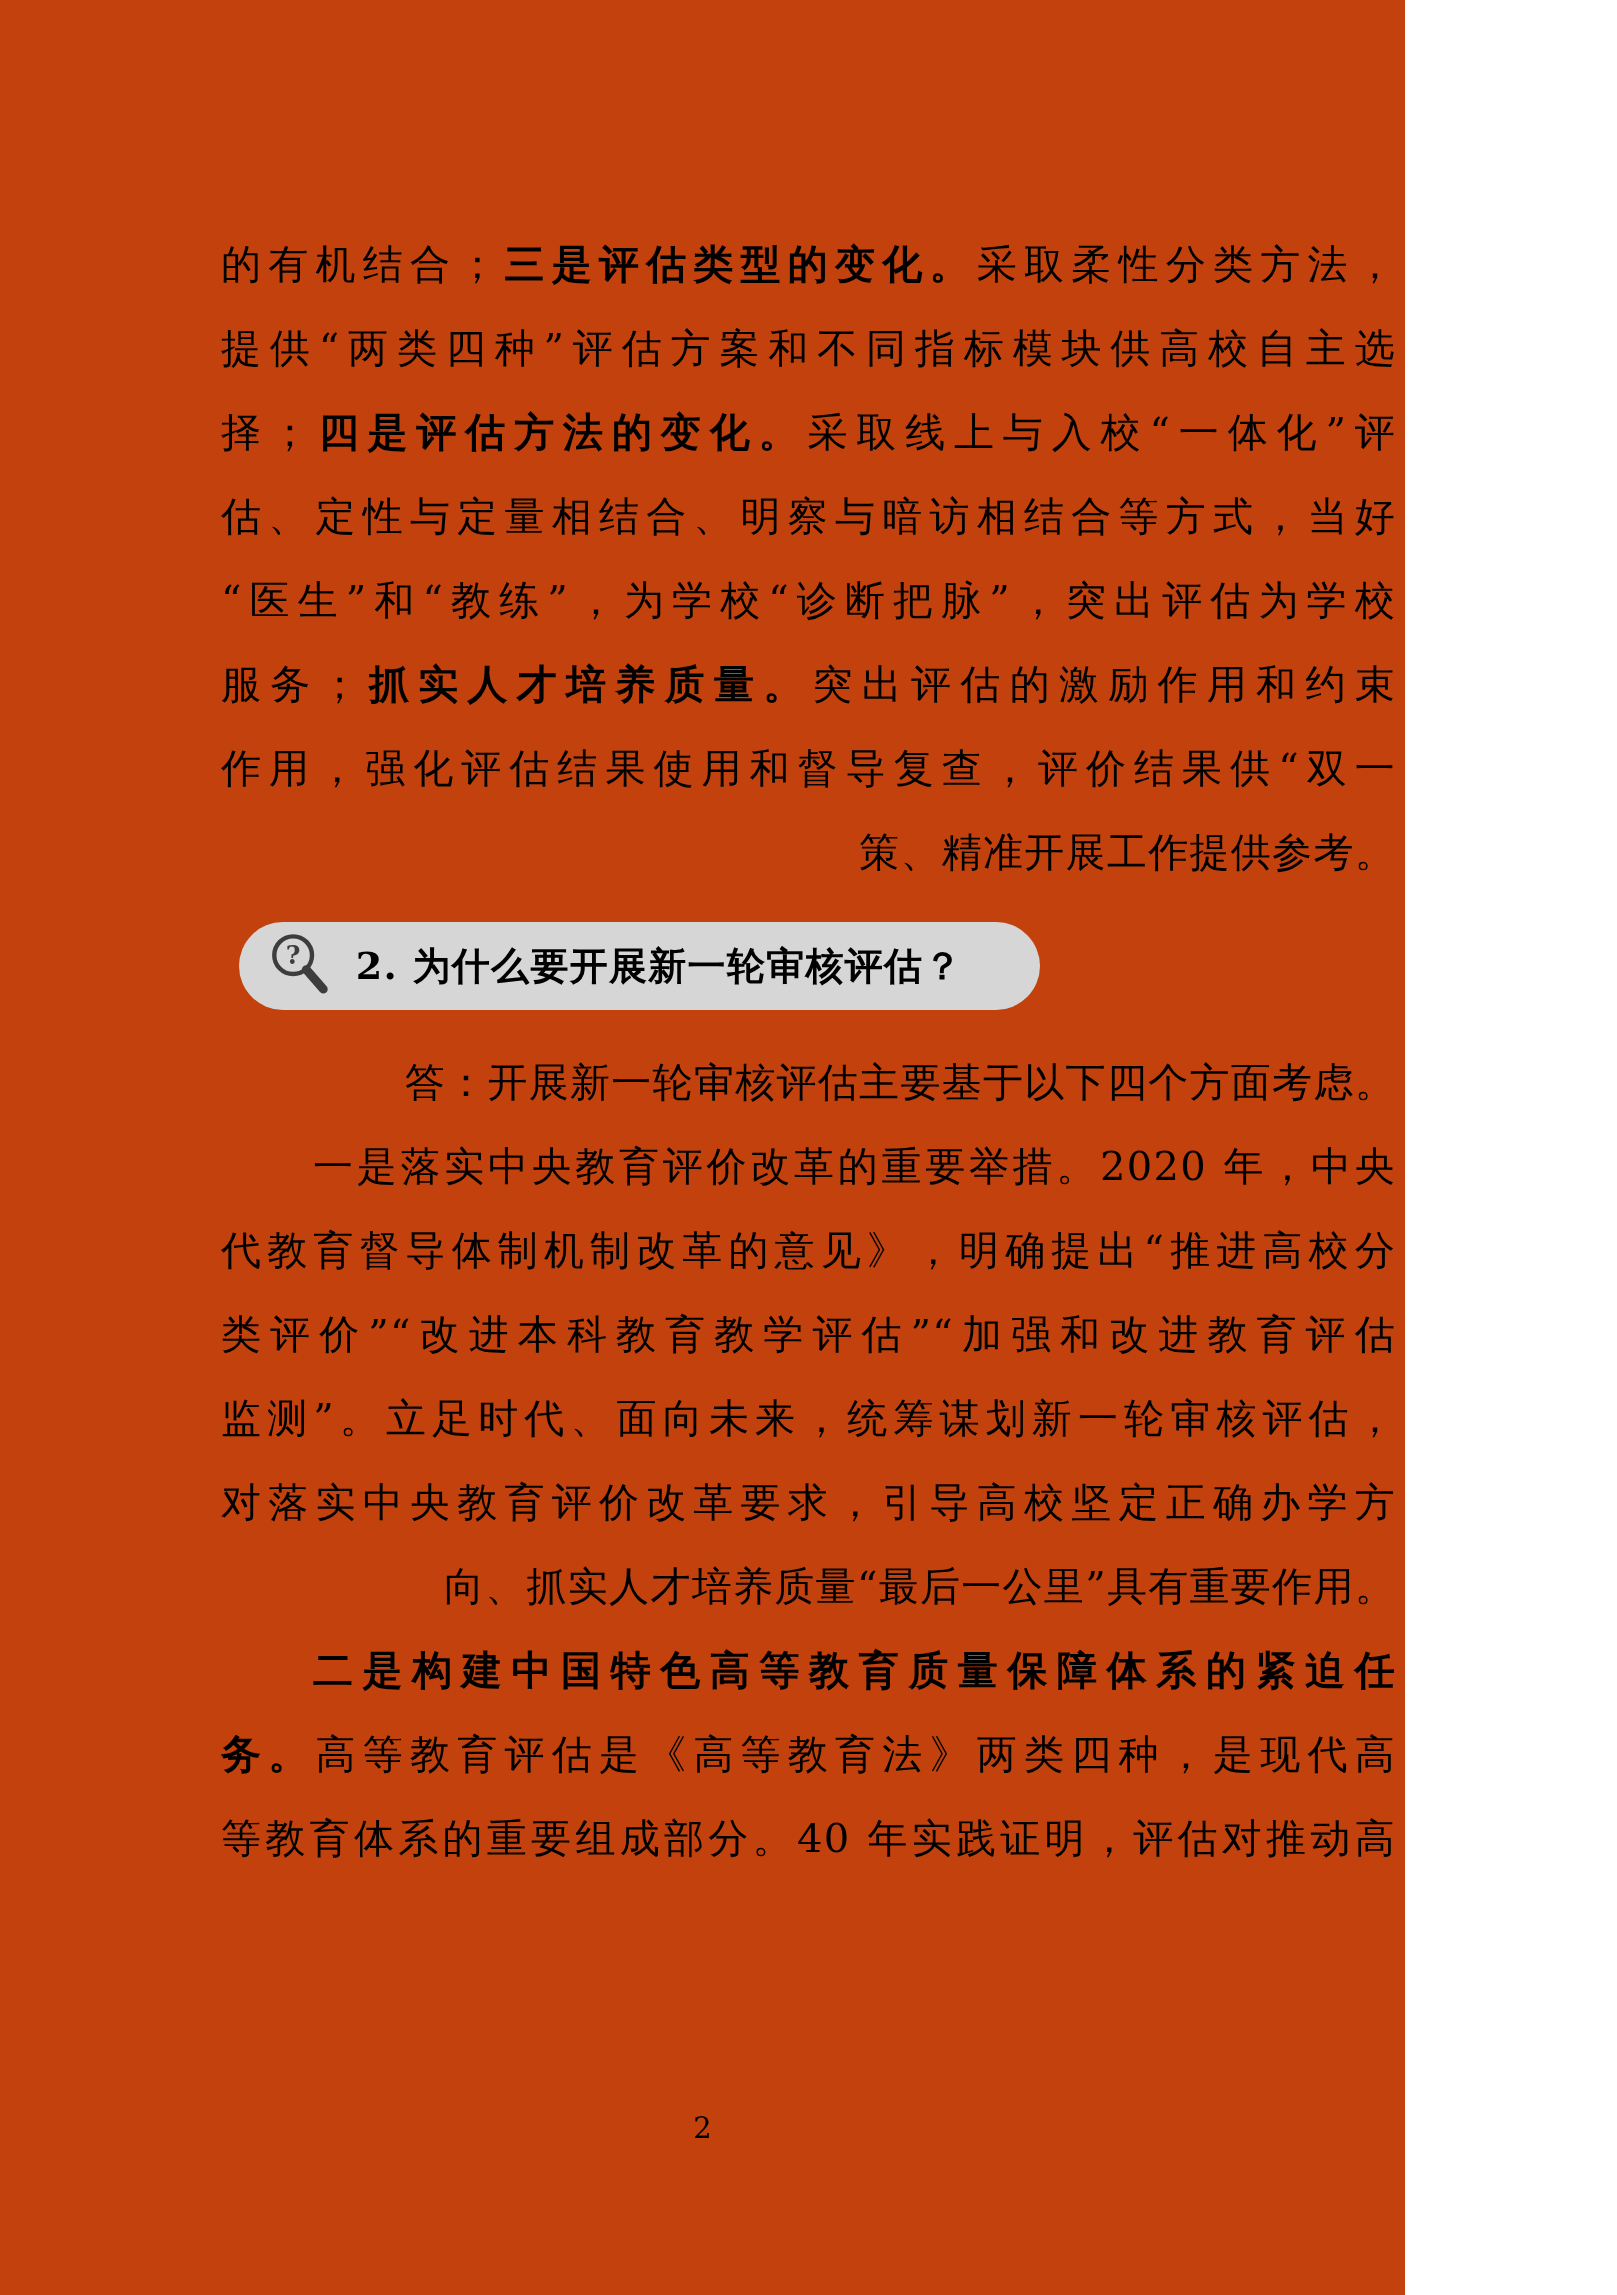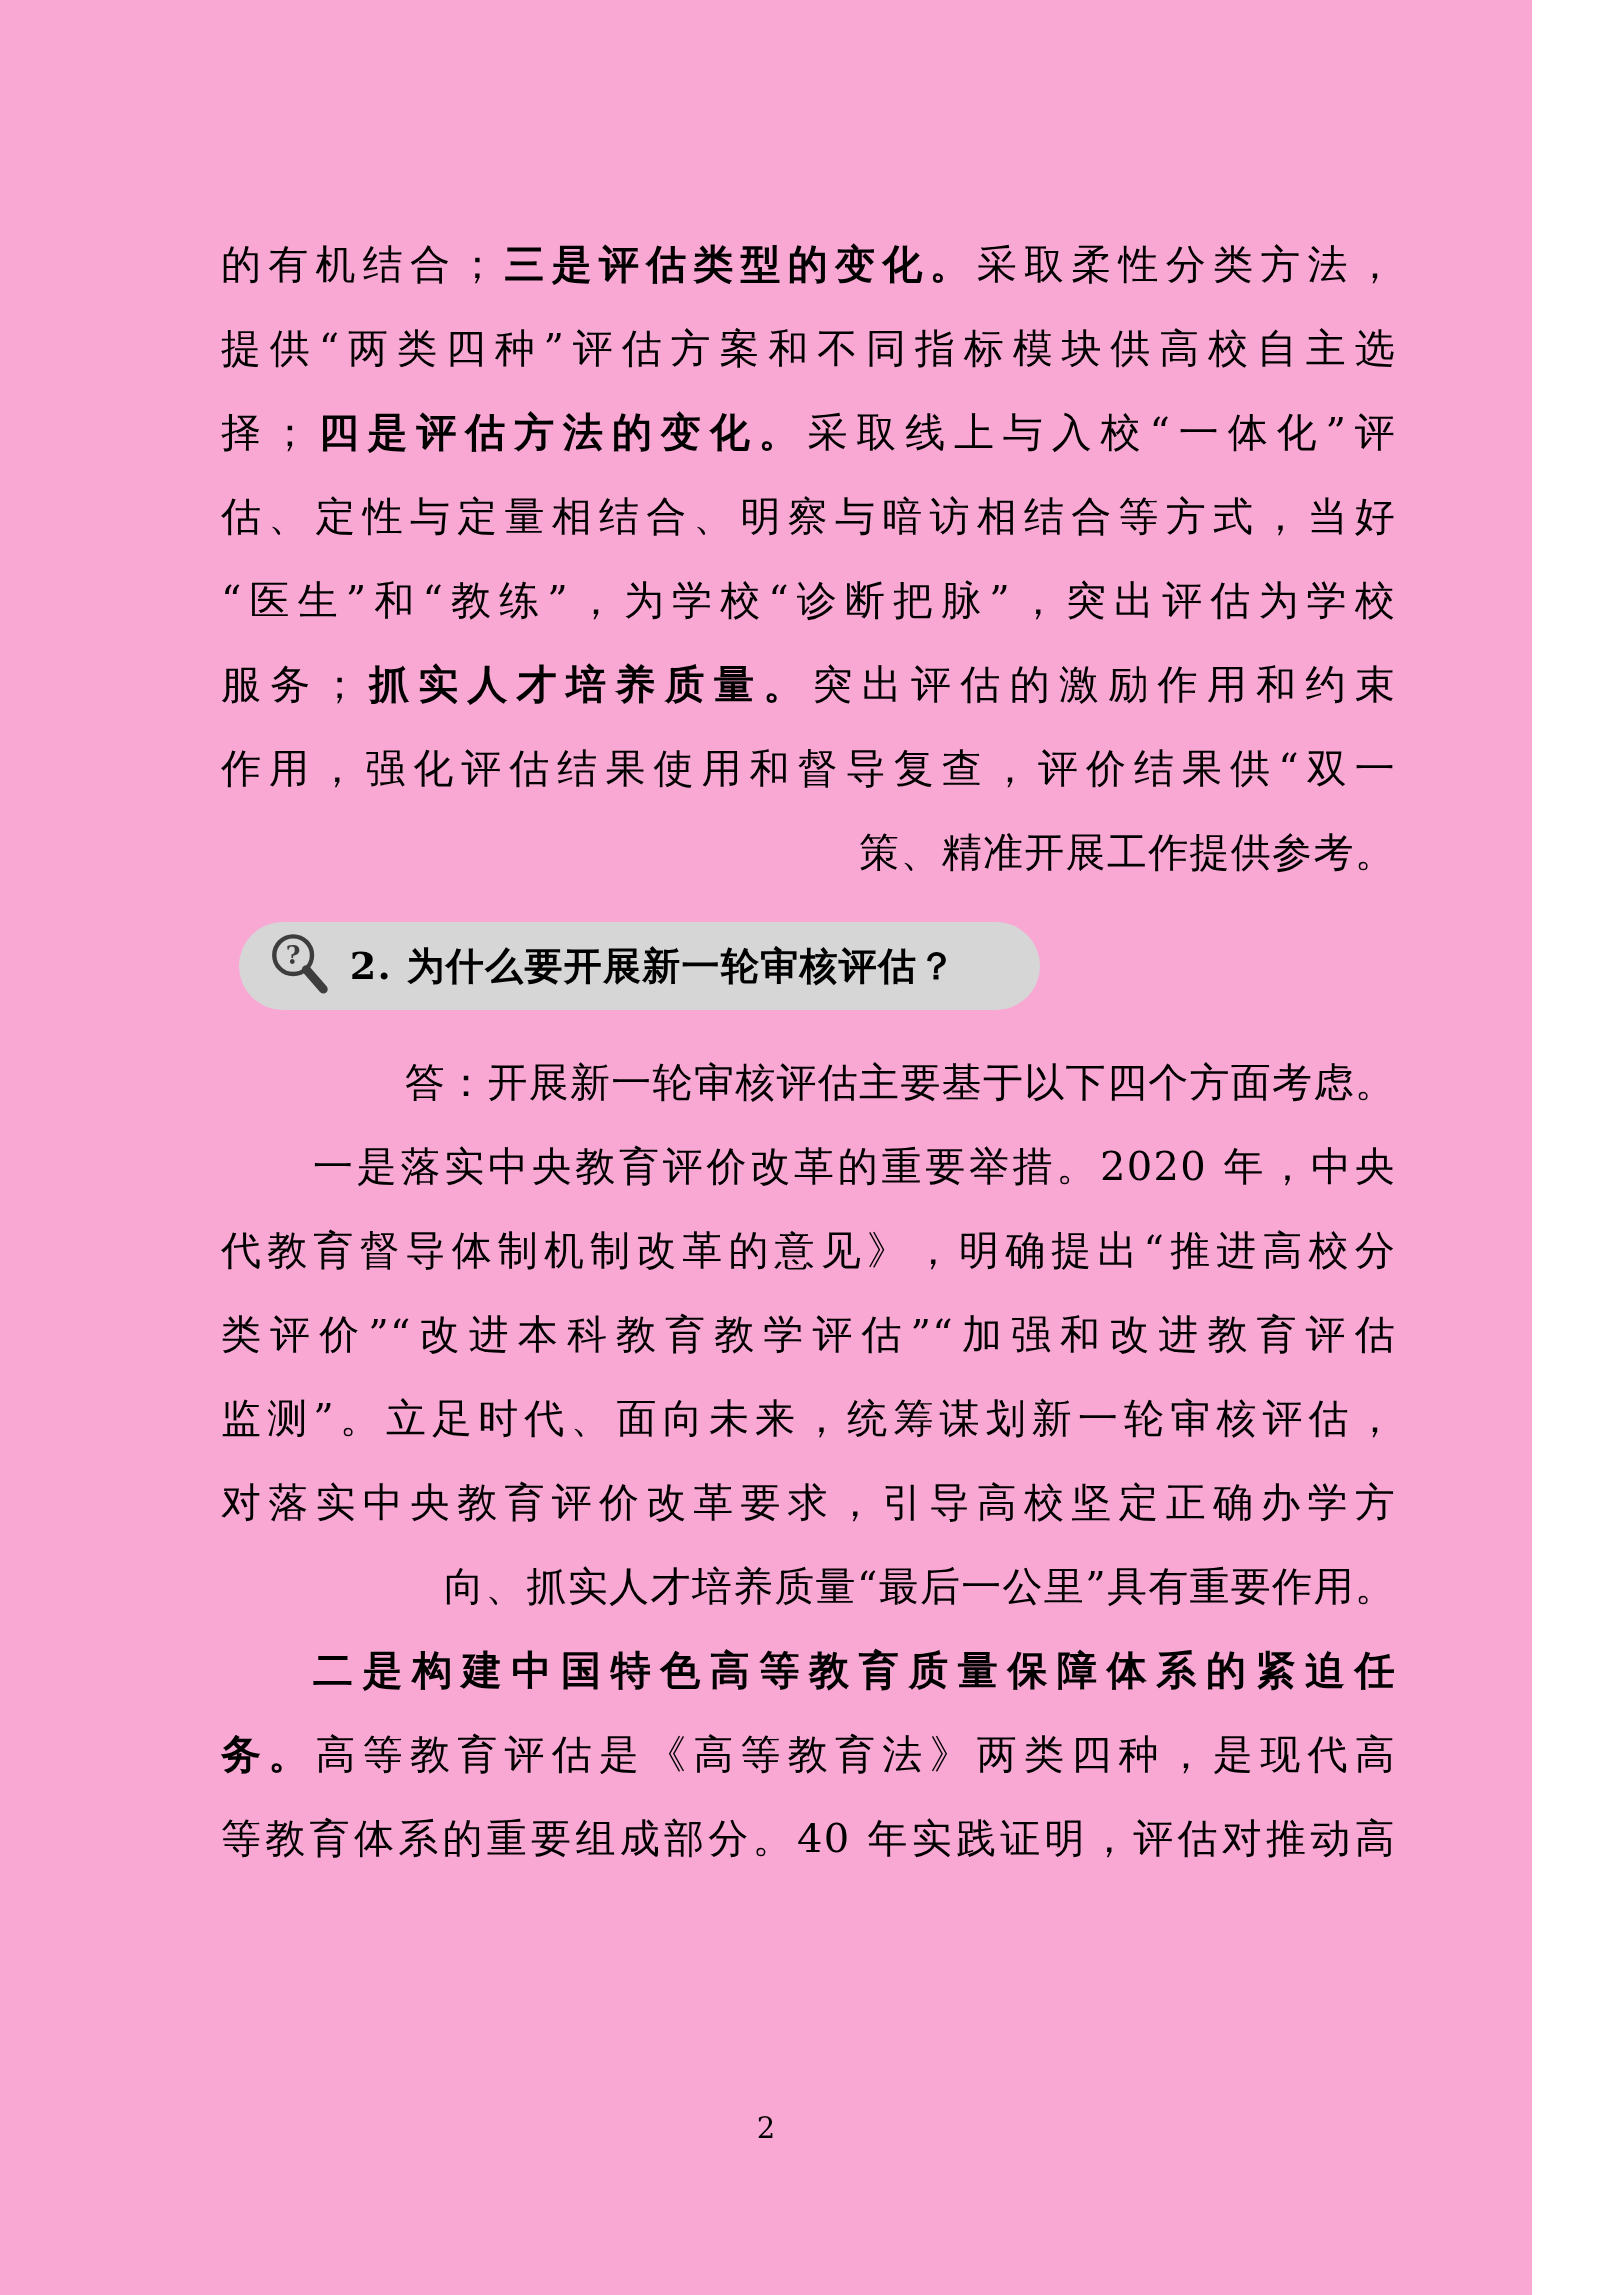--- a/index.html
+++ b/index.html
@@ -2,23 +2,23 @@
 <html lang="zh" style="font-size:10px"><head>
 <meta charset="utf-8">
 <style>
   html, body {
     margin: 0;
     padding: 0;
     background: #ffffff;
   }
   .page {
     position: relative;
-    width: 1532px;
+    width: 1405px;
     height: 2295px;
-    background: #f9a8d4;
+    background: #c2410c;
     color: #000000;
     font-family: "DejaVu Serif", "Liberation Serif", serif;
     overflow: hidden;
   }
   .content {
     position: absolute;
     left: 221px;
     top: 222px;
     width: 1175px;
   }
@@ -60,21 +60,21 @@
     margin-left: 29px;
     flex: 0 0 auto;
     display: flex;
     align-items: center;
     justify-content: center;
   }
   .heading-pill .heading-text {
     font-size: 38px;
     font-weight: 700;
     letter-spacing: 1.3px;
-    margin-left: 16px;
+    margin-left: 22px;
     white-space: nowrap;
   }
   .page-number {
     position: absolute;
     left: 0;
     right: 0;
     top: 2109px;
     text-align: center;
     font-size: 29px;
     line-height: 38px;

